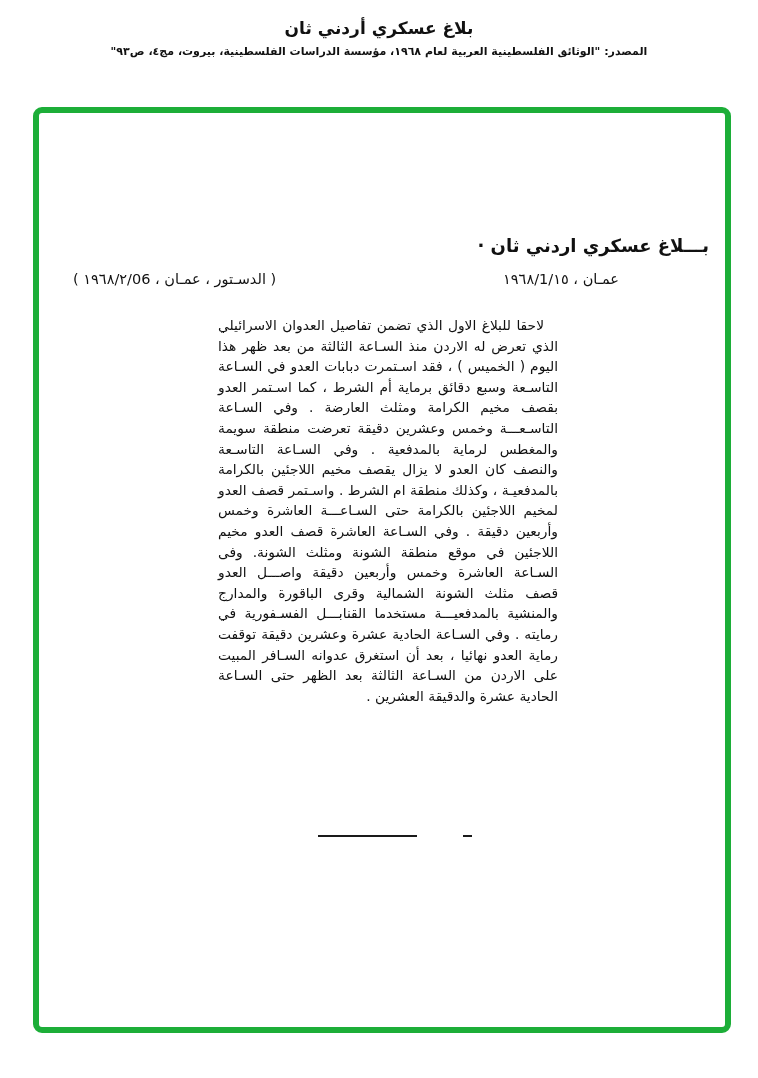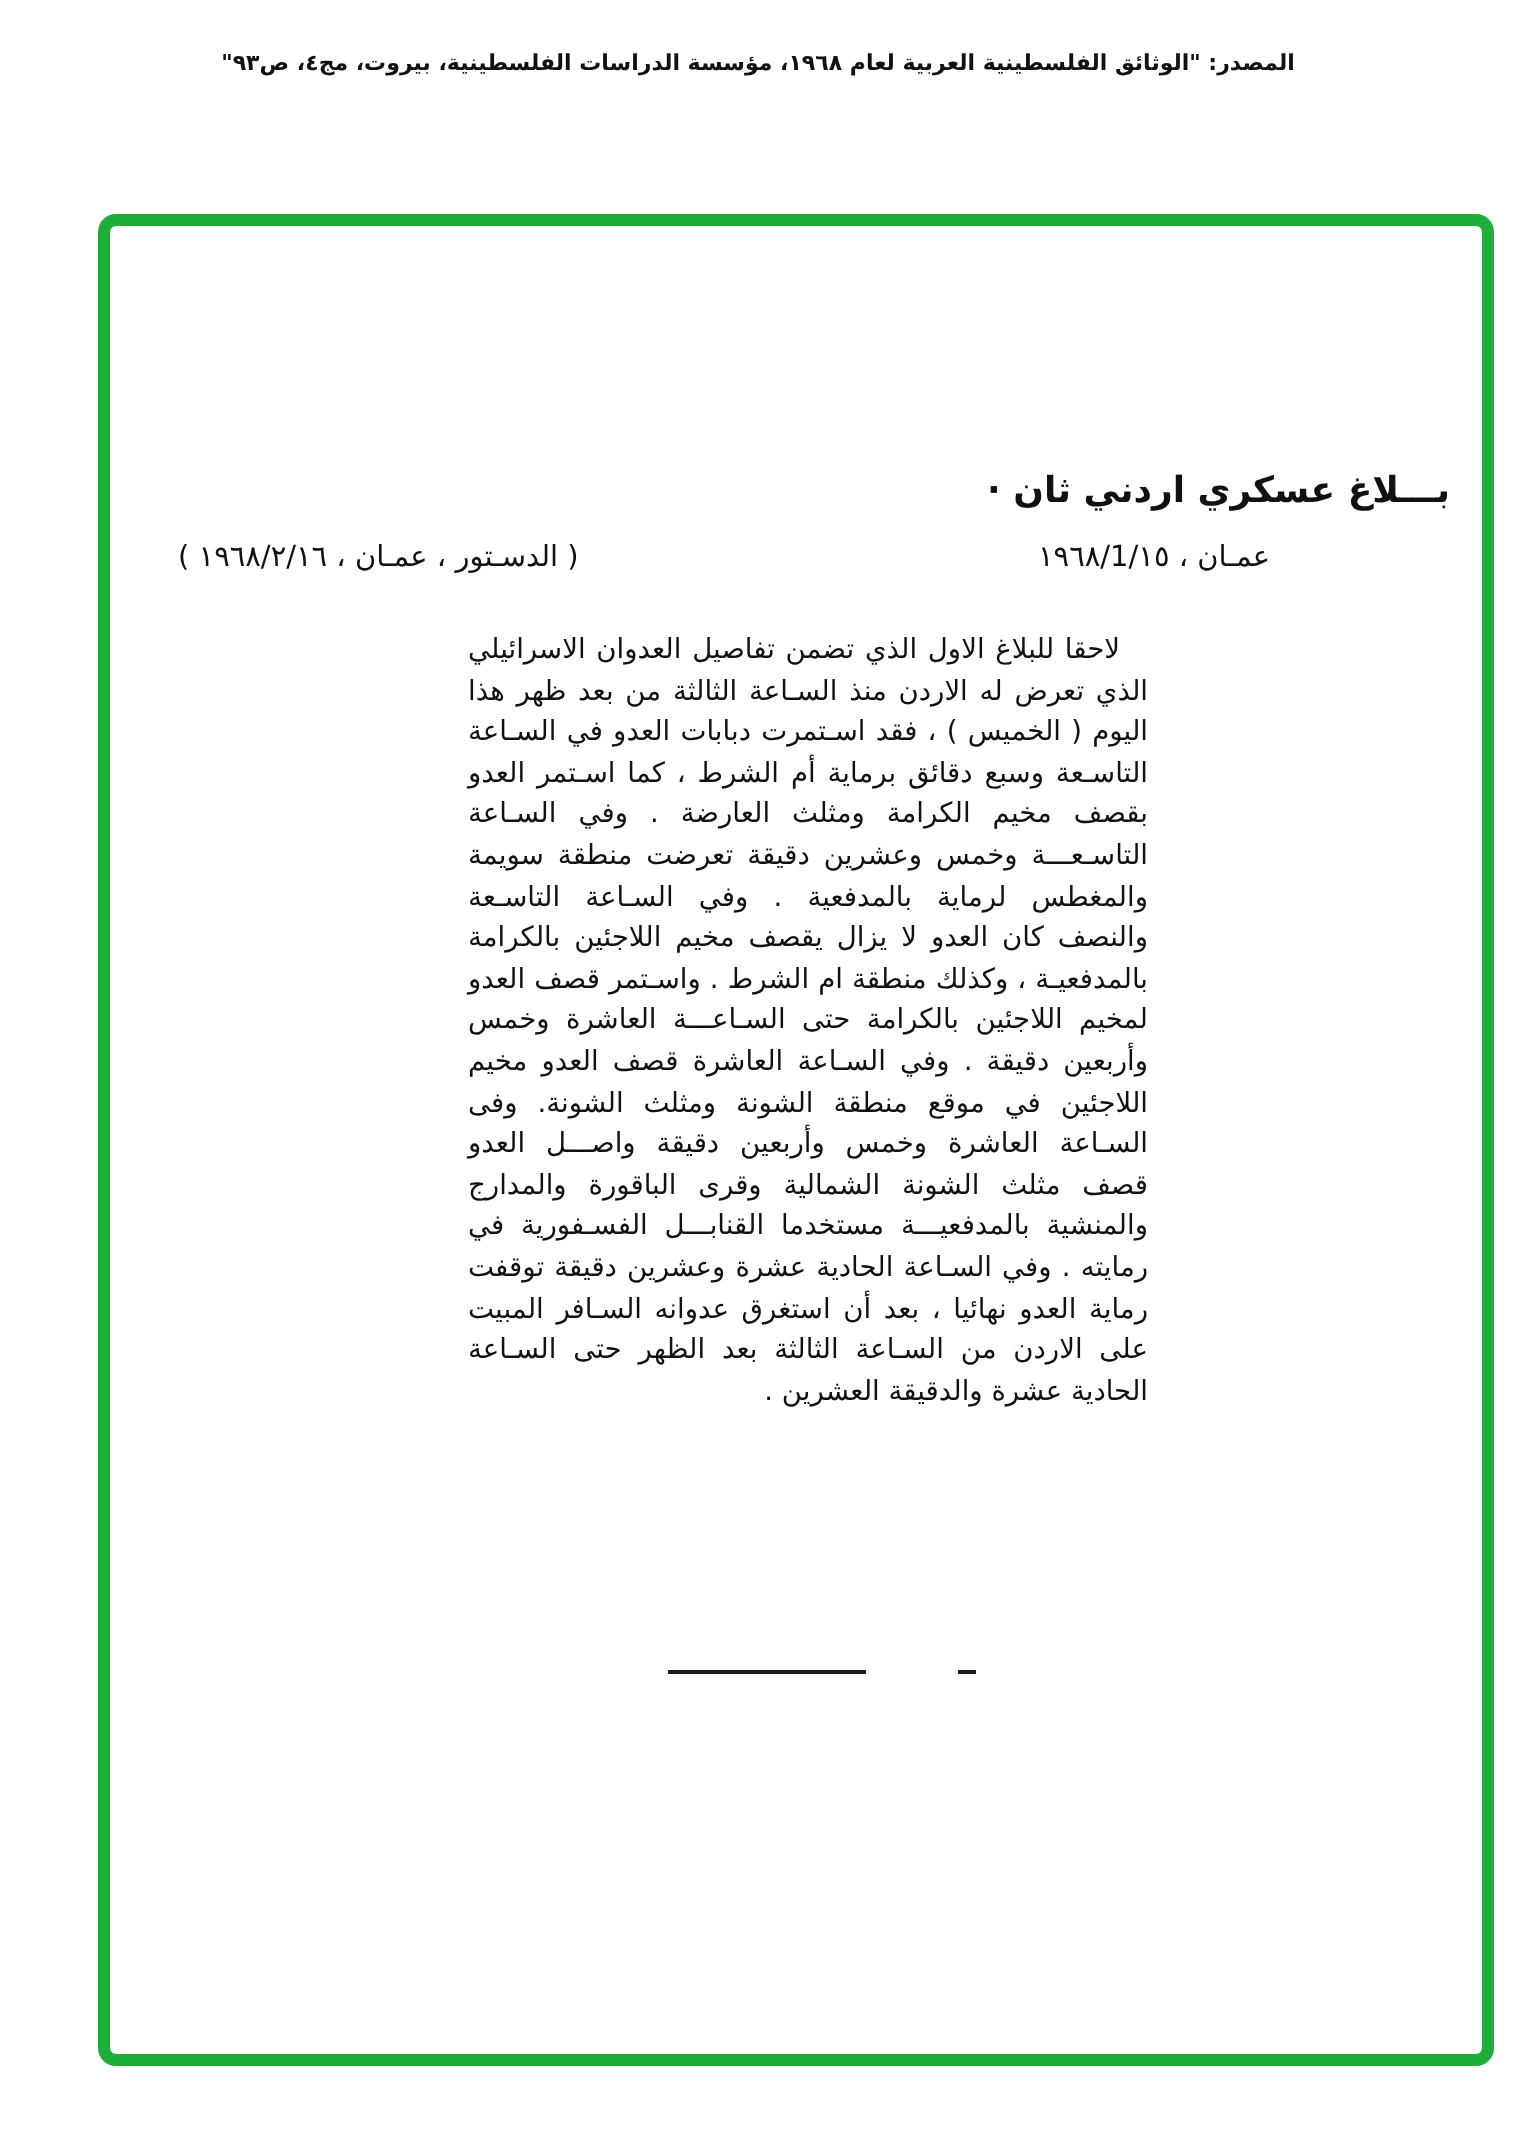--- a/index.html
+++ b/index.html
@@ -32,21 +32,21 @@
   }
   .top-source {
     margin-top: 7px;
     font-size: 11px;
     font-weight: bold;
   }
 
   
   .doc-frame {
     position: absolute;
-    left: 49px;
+    left: 33px;
     top: 107px;
     width: 686px;   
     height: 914px;
     border: 6px solid #1cae38;
     border-radius: 9px;
     background: #ffffff;
   }
 
   .doc-title {
     position: absolute;
@@ -103,27 +103,28 @@
     left: 424px;
     width: 9px;
     height: 2px;
     background: #1a1a1a;
   }
 </style>
 </head>
 <body>
 
 <div class="top-header">
+  <div class="top-title">بلاغ عسكري أردني ثان</div>
   <div class="top-source">المصدر: "الوثائق الفلسطينية العربية لعام ١٩٦٨، مؤسسة الدراسات الفلسطينية، بيروت، مج٤، ص٩٣"</div>
 </div>
 
 <div class="doc-frame" style="border-color: rgb(28, 174, 56);">
   <div class="doc-title">بـــلاغ عسكري اردني ثان ·</div>
 
   <div class="doc-place-date">عمـان ، ١٩٦٨/1/١٥</div>
 
-  <div class="doc-publication">( الدسـتور ، عمـان ، ١٩٦٨/٢/١٦ )</div>
+  <div class="doc-publication">( الدسـتور ، عمـان ، ١٩٦٨/٢/06 )</div>
 
   <div class="doc-body">لاحقا للبلاغ الاول الذي تضمن تفاصيل العدوان الاسرائيلي الذي تعرض له الاردن منذ السـاعة الثالثة من بعد ظهر هذا اليوم ( الخميس ) ، فقد اسـتمرت دبابات العدو في السـاعة التاسـعة وسبع دقائق برماية أم الشرط ، كما اسـتمر العدو بقصف مخيم الكرامة ومثلث العارضة . وفي السـاعة التاسـعـــة وخمس وعشرين دقيقة تعرضت منطقة سويمة والمغطس لرماية بالمدفعية . وفي السـاعة التاسـعة والنصف كان العدو لا يزال يقصف مخيم اللاجئين بالكرامة بالمدفعيـة ، وكذلك منطقة ام الشرط . واسـتمر قصف العدو لمخيم اللاجئين بالكرامة حتى السـاعـــة العاشرة وخمس وأربعين دقيقة . وفي السـاعة العاشرة قصف العدو مخيم اللاجئين في موقع منطقة الشونة ومثلث الشونة. وفى السـاعة العاشرة وخمس وأربعين دقيقة واصـــل العدو قصف مثلث الشونة الشمالية وقرى الباقورة والمدارج والمنشية بالمدفعيـــة مستخدما القنابـــل الفسـفورية في رمايته . وفي السـاعة الحادية عشرة وعشرين دقيقة توقفت رماية العدو نهائيا ، بعد أن استغرق عدوانه السـافر المبيت على الاردن من السـاعة الثالثة بعد الظهر حتى السـاعة الحادية عشرة والدقيقة العشرين .</div>
 
   <div class="sig-line-long"></div>
   <div class="sig-dash"></div>
 </div>
 
 </body></html>

